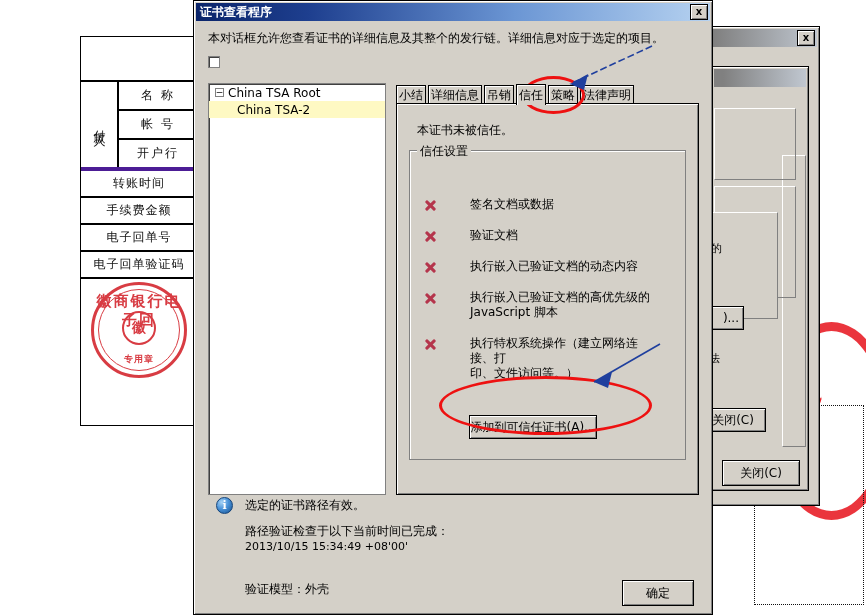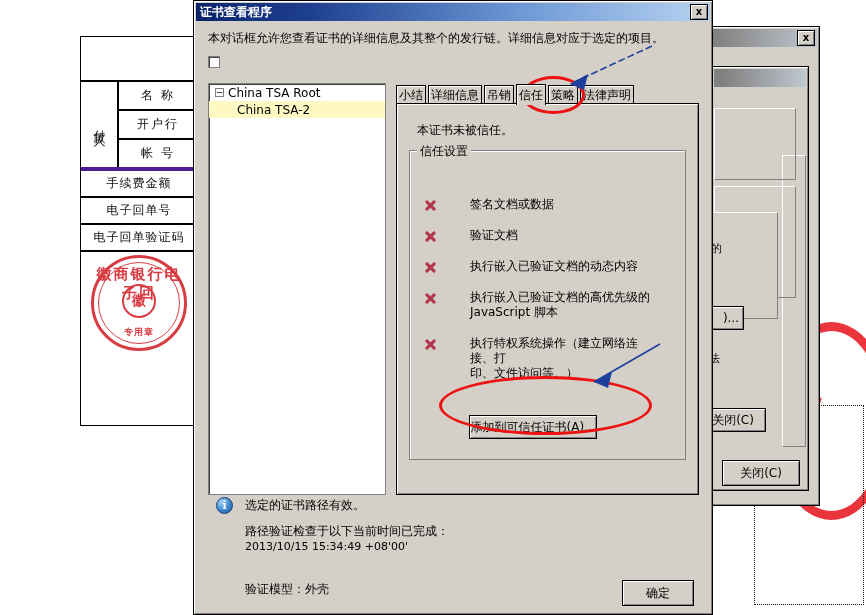--- a/index.html
+++ b/index.html
@@ -215,24 +215,25 @@
 </style>
 </head>
 <body>
 
 <div id="receipt">
   <div class="rtop"></div>
   <div class="payer-block">
     <div class="payer-label">付款人</div>
     <div class="payer-rows">
       <div class="prow">名  称</div>
+      <div class="prow">帐  号</div>
       <div class="prow">开户行</div>
-      <div class="prow">帐  号</div>
-    </div>
-  </div>
+    </div>
+  </div>
+  <div class="rrow" style="height:25px">转账时间</div>
   <div class="rrow" style="height:25px">手续费金额</div>
   <div class="rrow" style="height:25px">电子回单号</div>
   <div class="rrow" style="height:25px">电子回单验证码</div>
   <div class="stampcell">
     <div class="stamp">
       <div class="ring2"></div>
       <div class="sarc">徽商银行电子回</div>
       <div class="sctr">徽</div>
       <div class="sbot">专用章</div>
     </div>

